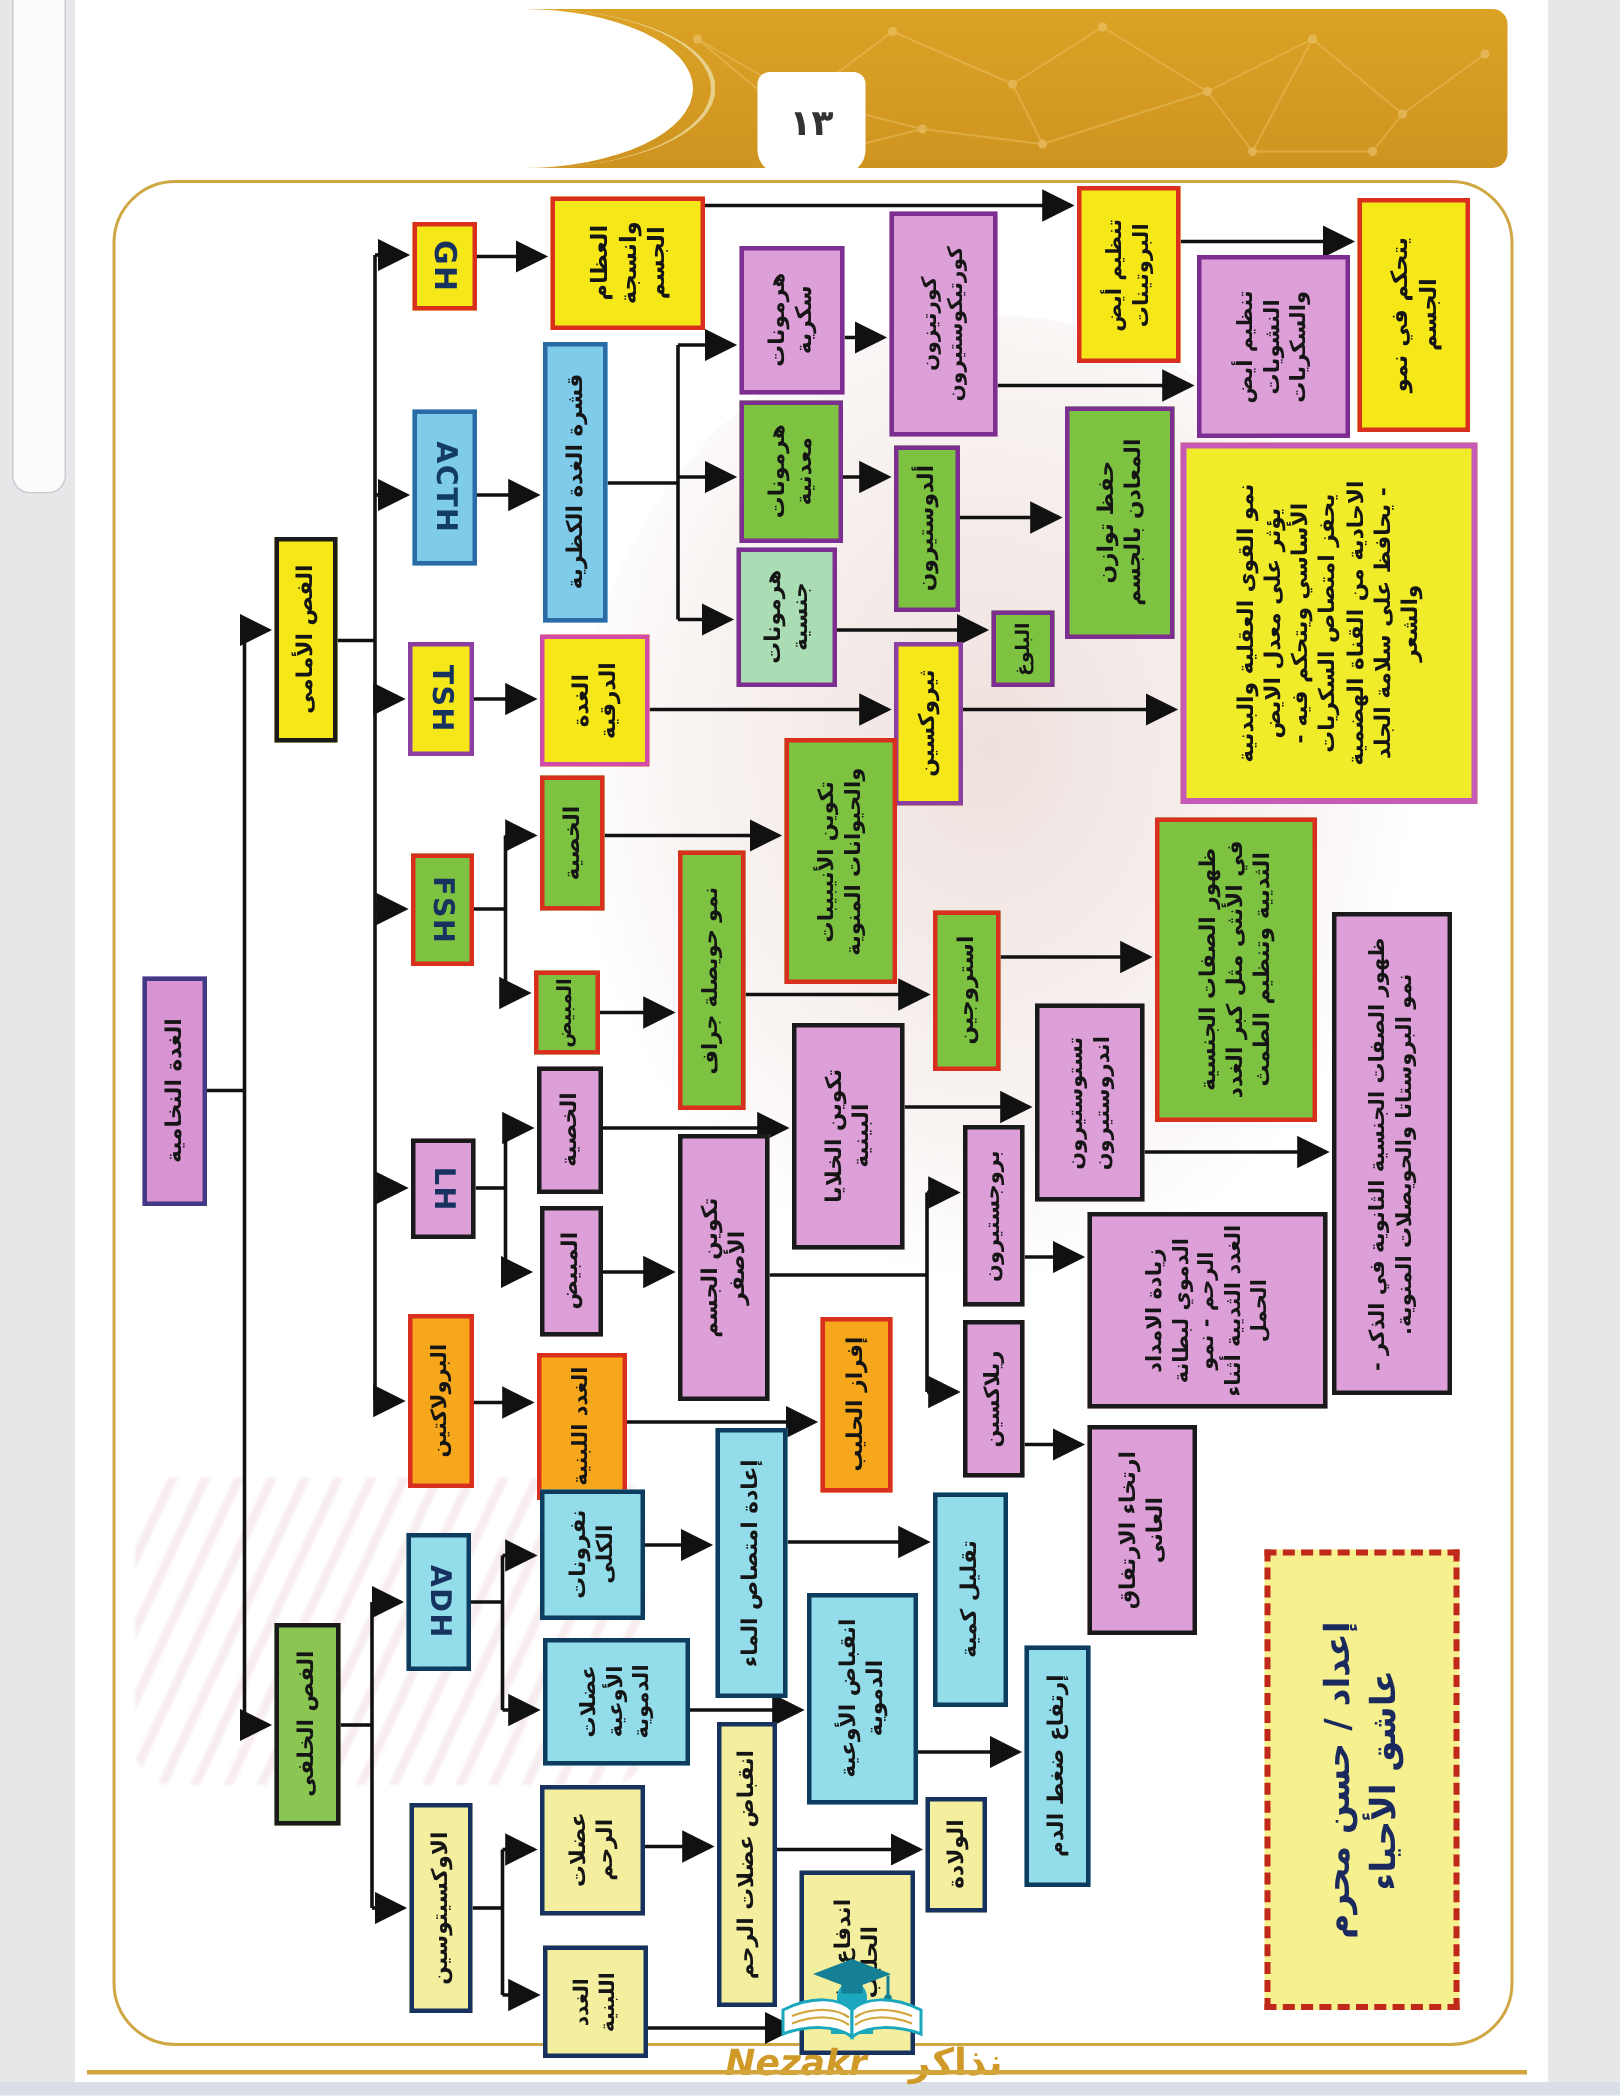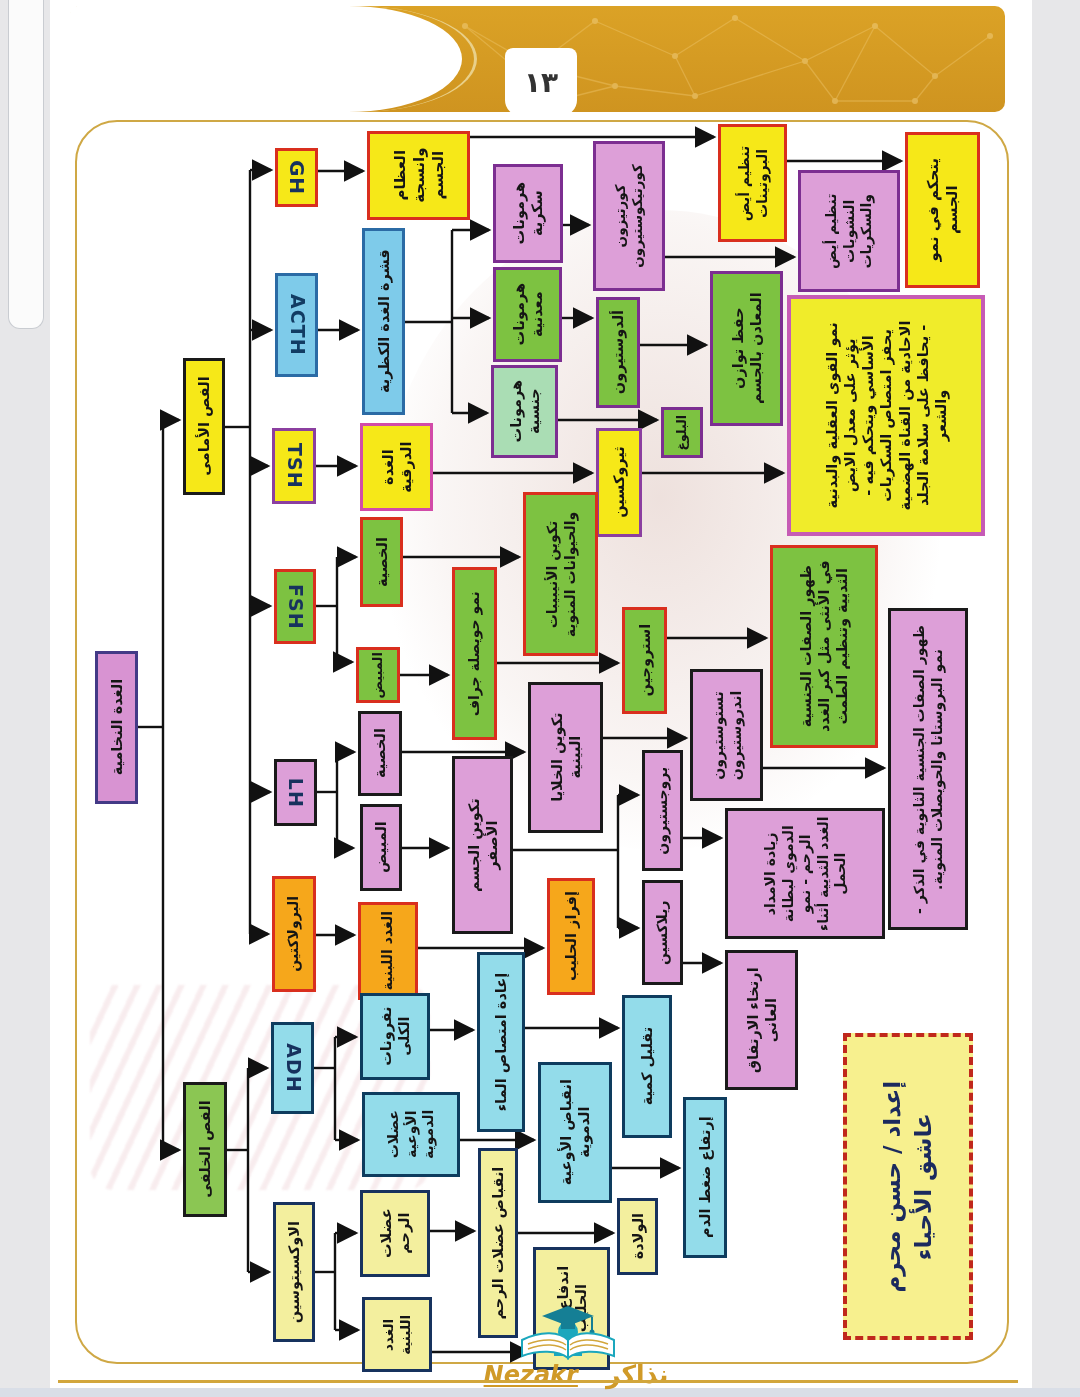--- a/index.html
+++ b/index.html
@@ -20,21 +20,21 @@
   .title-arc{position:absolute;left:0;top:0;width:404px;height:106px;
     border-right:3px solid #e9d08a;border-radius:0 130px 130px 0 / 0 58px 58px 0;}
   .title-blob{position:absolute;left:0;top:0;width:392px;height:106px;background:#ffffff;
     border-radius:8px 120px 120px 0 / 8px 56px 56px 0;}
   .page-title{position:absolute;left:16px;top:0;width:360px;height:106px;
     display:flex;align-items:center;justify-content:center;
     font-size:33px;font-weight:bold;color:#c2662a;direction:rtl;
     text-shadow:1px 1px 0 #8c4a1e;}
   .num-tab{position:absolute;left:505px;top:48px;width:72px;height:68px;background:#ffffff;
     border-radius:8px 8px 16px 16px;z-index:6;display:flex;align-items:center;justify-content:center;
-    font-size:28px;font-weight:600;color:#333;}
+    font-size:24px;font-weight:600;color:#333;}
   .net{position:absolute;right:0;top:0;width:560px;height:106px;opacity:.55;}
 
   
   .frame{position:absolute;left:75px;top:120px;width:930px;height:1240px;
     border:2px solid #cfa845;border-radius:42px;z-index:2;}
   .face{position:absolute;left:380px;top:210px;width:560px;height:640px;z-index:1;border-radius:50%;
     background:radial-gradient(ellipse at 50% 45%, rgba(210,176,166,0.38), rgba(210,176,166,0.12) 55%, transparent 72%);}
   .streaks{position:absolute;left:90px;top:985px;width:340px;height:205px;z-index:1;border-radius:24px;
     background:repeating-linear-gradient(115deg, rgba(228,182,188,0.25) 0 6px, transparent 6px 20px);
     filter:blur(1px);}
@@ -64,21 +64,21 @@
   .grl{background:#aaddb4;border-color:#7c2e91;}
   .orr{background:#f6a71b;border-color:#d92f1e;}
   .yln{background:#f3ef9e;border-color:#17325e;}
   .credit{background:#f7f08e;border:4px dashed #c0281c;}
   .credit .t{color:#1b2a5e;}
   .credit .t div{margin:2px 0;}
 
   
   .logo{position:absolute;left:478px;top:1298px;width:180px;z-index:6;text-align:center;}
   .logo-text{margin-top:-6px;white-space:nowrap;}
-  .lg-lat{color:#d09a28;font-weight:bold;font-style:italic;font-size:24px;text-decoration:underline;}
+  .lg-lat{color:#d09a28;font-weight:bold;font-style:italic;font-size:24px;}
   .lg-ar{color:#d09a28;font-weight:bold;font-size:25px;margin-right:-16px;direction:rtl;margin-left:28px;}
 </style>
 </head>
 <body>
 
 <div class="page"></div>
 <div class="prev-page"></div>
 
 <div class="banner">
   <svg class="net" viewBox="0 0 560 106">

